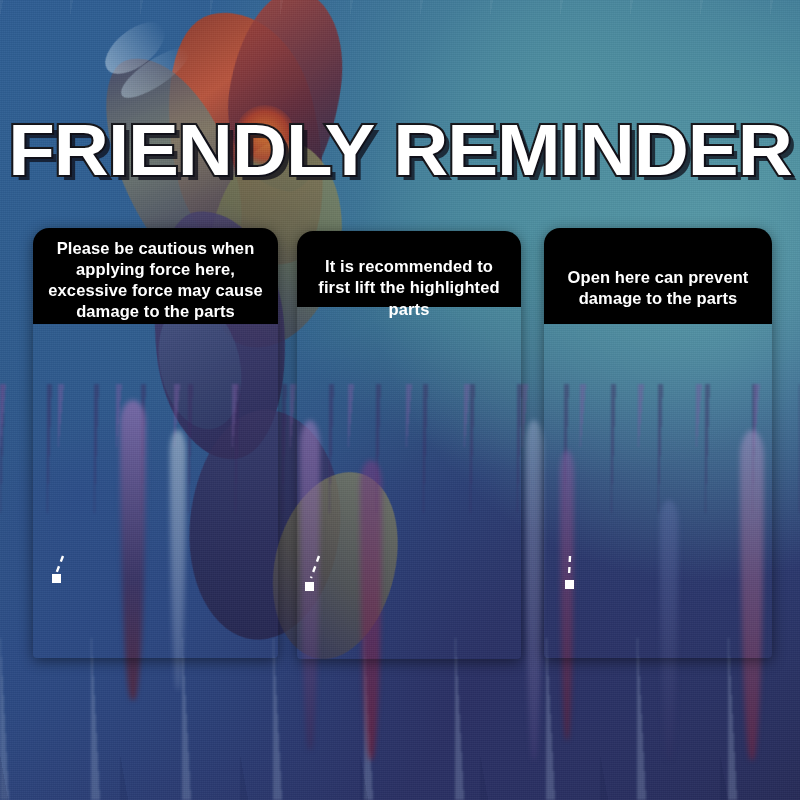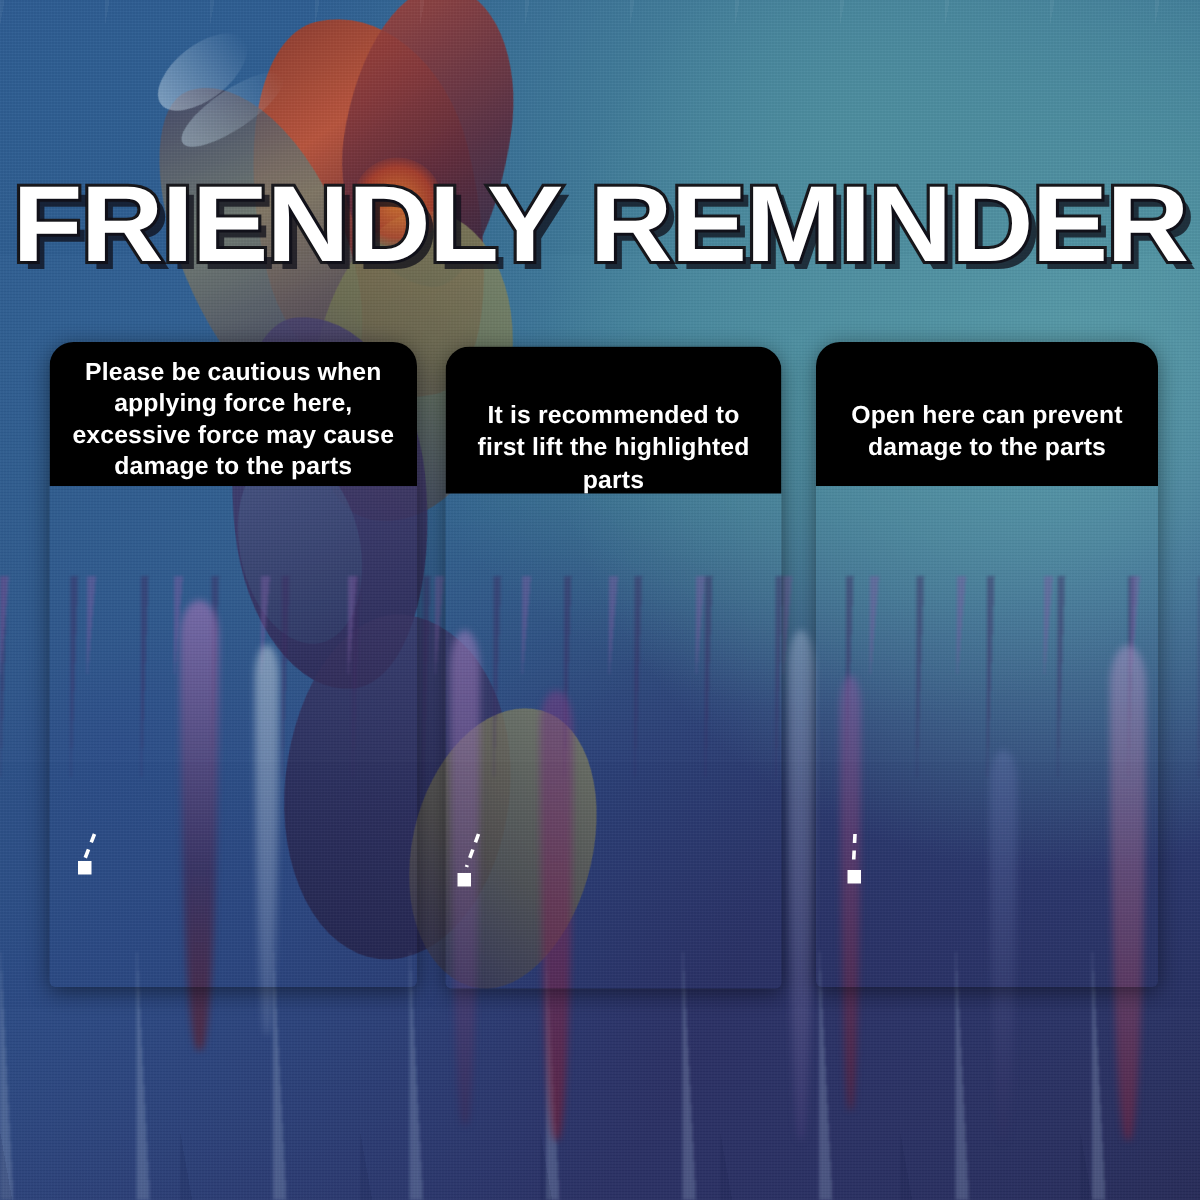--- a/index.html
+++ b/index.html
@@ -241,21 +241,21 @@
       <div class="toy" style="left:186px;top:226px;width:10px;height:10px;background:#4a4484;"></div>
 
       <div class="hl-red" style="left:148px;top:156px;width:11px;height:11px;"></div>
       <div class="hl-dot" style="left:150px;top:190px;width:6px;height:6px;border-radius:50%;"></div>
 
       <svg class="leader" style="left:0;top:0;width:224px;height:332px;" viewBox="0 0 224 332">
         <path d="M 150 162 L 42 230 L 22 332" stroke="#ffffff" stroke-width="2.4" stroke-dasharray="7 6" fill="none"></path>
       </svg>
     </div>
 
-    <div class="caption" style="height:98px;font-size:16.5px;line-height:1.3;padding-top:50px;text-align:center;">
+    <div class="caption" style="height:76px;font-size:16.5px;line-height:1.3;padding-top:50px;text-align:center;">
       <span class="caption-text">It is recommended to first lift the highlighted parts</span>
     </div>
   </div>
   <svg class="leader" style="left:297px;top:556px;width:50px;height:32px;" viewBox="0 0 50 32">
     <path d="M 22 0 L 14 22" stroke="#ffffff" stroke-width="2.4" stroke-dasharray="6 5" fill="none"></path>
   </svg>
   <div class="marker" style="left:305px;top:582px;"></div>
 
   <div class="panel" style="left:544px;top:228px;width:228px;height:430px;">
     <div class="photo" style="height:334px;">

